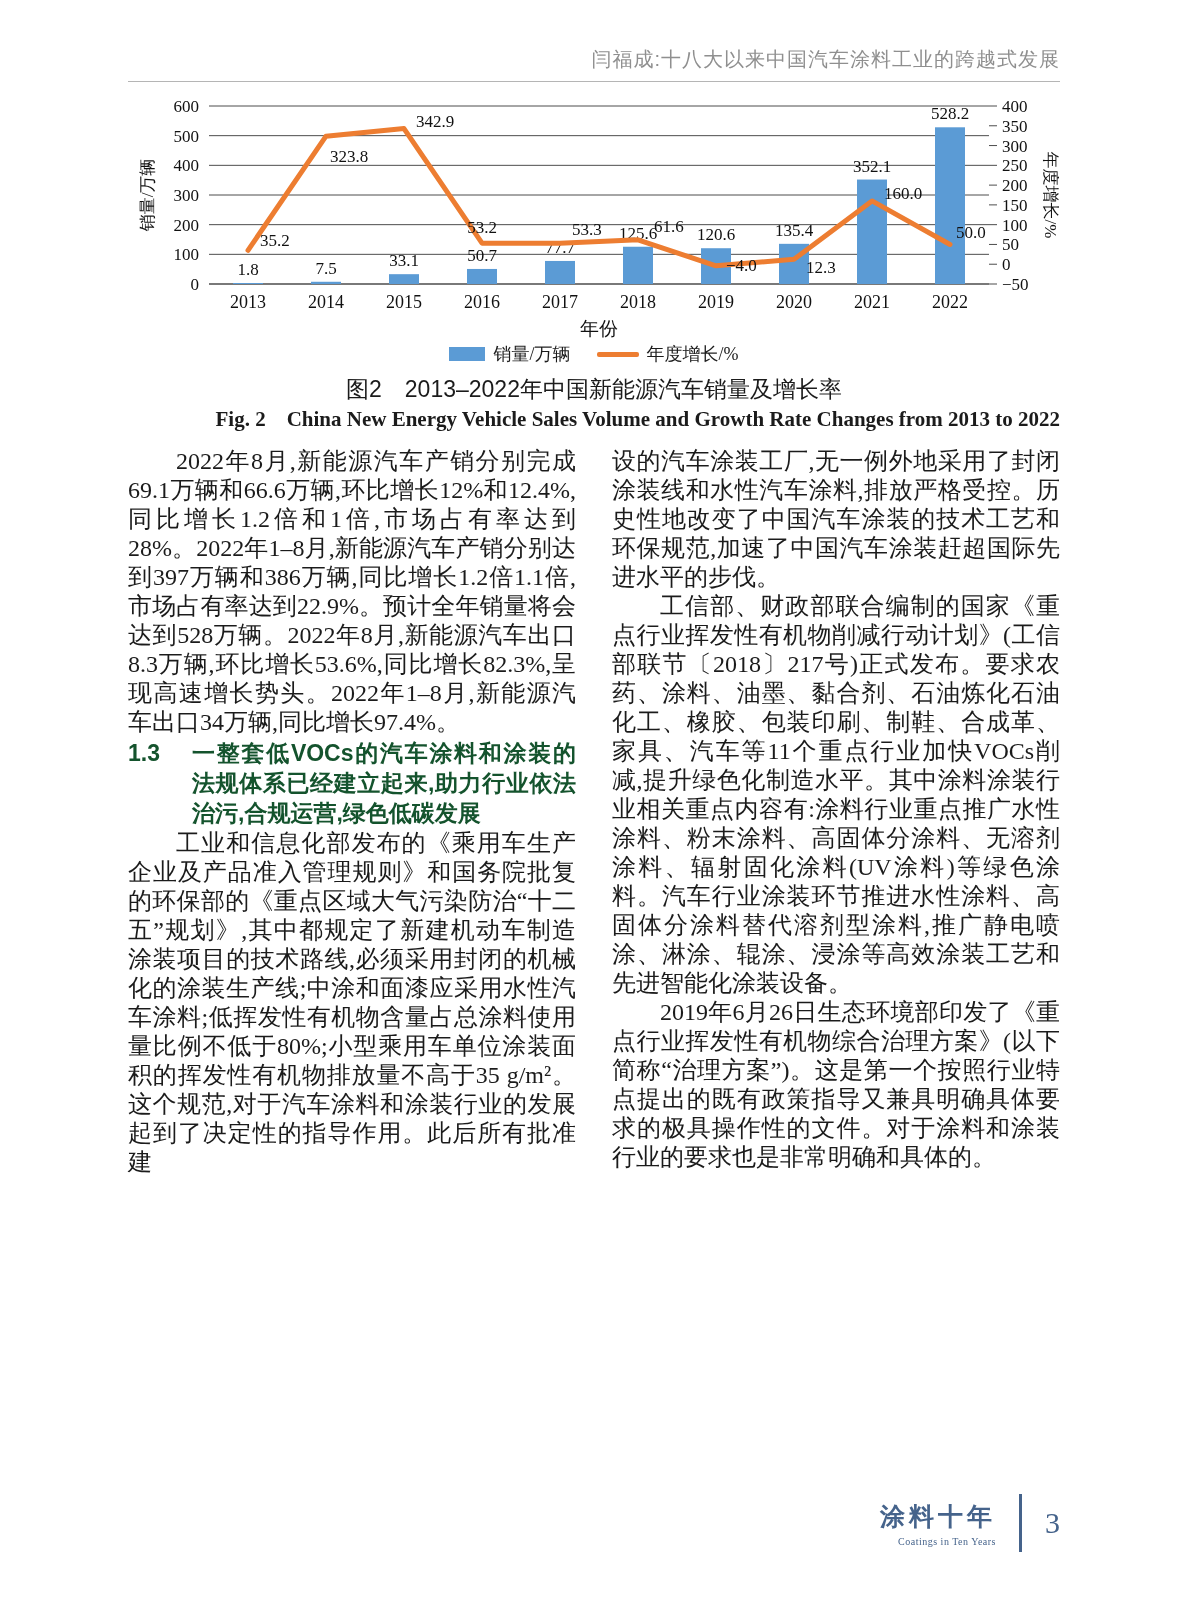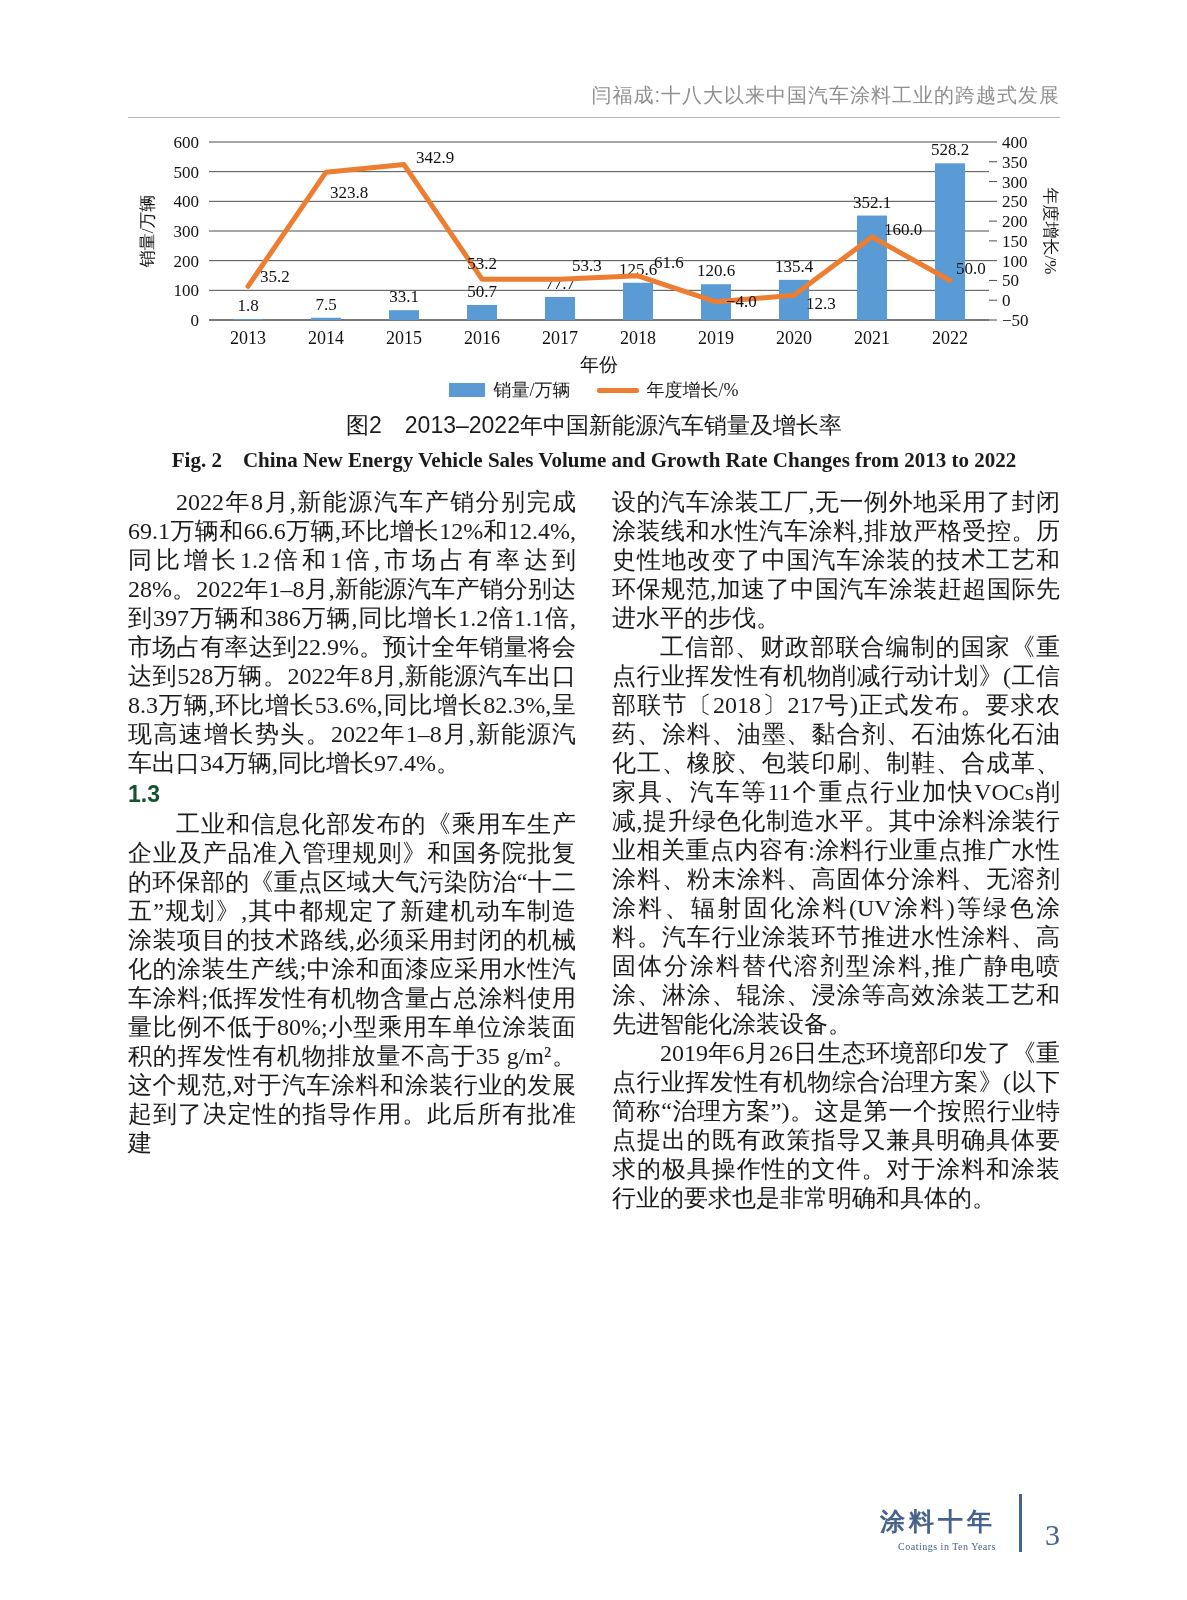--- a/index.html
+++ b/index.html
@@ -4,21 +4,21 @@
 <style>
   html,body { margin:0; padding:0; background:#ffffff; }
   .page {
     position:relative; width:1187px; height:1600px; background:#fff;
     font-family:"Liberation Serif","DejaVu Serif",serif; color:#1b1b1b;
     overflow:hidden; margin:0 auto;
   }
   .content { position:absolute; left:128px; top:0; width:932px; }
 
   .running-head {
-    padding-top:82px; text-align:right;
+    padding-top:46px; text-align:right;
     font-family:"Liberation Sans","DejaVu Sans",sans-serif;
     font-size:20px; color:#8f8f8f; letter-spacing:1px;
   }
   .head-rule { border:none; border-top:1.5px solid #b5b5b5; margin:8px 0 0 0; }
 
   .cols { display:flex; gap:36px; }
   .col { width:448px; }
   .intro-cols { margin-top:18px; }
   .body-cols { margin-top:14px; }
 
@@ -41,25 +41,25 @@
     font-size:18px; margin-top:2px;
   }
   .legend-item { display:flex; align-items:center; gap:8px; }
   .swatch-bar { display:inline-block; width:36px; height:14px; background:#5B9BD5; }
   .swatch-line { display:inline-block; width:42px; height:5px; border-radius:2px; background:#ED7D31; }
 
   .caption-cn {
     margin-top:8px; font-family:"Liberation Sans","DejaVu Sans",sans-serif;
     font-weight:normal; font-size:23px;
   }
-  .caption-en { margin-top:5px; font-weight:bold; font-size:21px; }
+  .caption-en { font-weight:bold; font-size:21px;text-align:right; }
 
   .page-footer {
     position:absolute; right:127px; bottom:48px;
-    display:flex; align-items:flex-end; gap:23px;
+    display:flex; align-items:center; gap:23px;
   }
   .footer-text { text-align:right; color:#45638b; }
   .footer-cn {
     font-family:"Liberation Sans","DejaVu Sans",sans-serif;
     font-weight:bold; font-size:25px; letter-spacing:4px;
   }
   .footer-en { font-size:10px; margin-top:3px; letter-spacing:0.5px; }
   .footer-bar { width:3px; height:58px; background:#45638b; }
   .footer-page { font-size:30px; color:#45638b; }
 </style>
@@ -166,20 +166,21 @@
       </div>
       <div class="caption-cn">图2　2013–2022年中国新能源汽车销量及增长率</div>
       <div class="caption-en">Fig. 2　China New Energy Vehicle Sales Volume and Growth Rate Changes from 2013 to 2022</div>
     </div>
 
     <div class="cols body-cols">
       <div class="col">
         <p class="para">2022年8月,新能源汽车产销分别完成69.1万辆和66.6万辆,环比增长12%和12.4%,同比增长1.2倍和1倍,市场占有率达到28%。2022年1–8月,新能源汽车产销分别达到397万辆和386万辆,同比增长1.2倍1.1倍,市场占有率达到22.9%。预计全年销量将会达到528万辆。2022年8月,新能源汽车出口8.3万辆,环比增长53.6%,同比增长82.3%,呈现高速增长势头。2022年1–8月,新能源汽车出口34万辆,同比增长97.4%。</p>
         <div class="section-head" style="color: #14532d;">
           <span class="section-num">1.3</span>
+          <span class="section-title">一整套低VOCs的汽车涂料和涂装的法规体系已经建立起来,助力行业依法治污,合规运营,绿色低碳发展</span>
         </div>
         <p class="para">工业和信息化部发布的《乘用车生产企业及产品准入管理规则》和国务院批复的环保部的《重点区域大气污染防治“十二五”规划》,其中都规定了新建机动车制造涂装项目的技术路线,必须采用封闭的机械化的涂装生产线;中涂和面漆应采用水性汽车涂料;低挥发性有机物含量占总涂料使用量比例不低于80%;小型乘用车单位涂装面积的挥发性有机物排放量不高于35 g/m²。这个规范,对于汽车涂料和涂装行业的发展起到了决定性的指导作用。此后所有批准建</p>
       </div>
       <div class="col">
         <p class="cont">设的汽车涂装工厂,无一例外地采用了封闭涂装线和水性汽车涂料,排放严格受控。历史性地改变了中国汽车涂装的技术工艺和环保规范,加速了中国汽车涂装赶超国际先进水平的步伐。</p>
         <p class="para">工信部、财政部联合编制的国家《重点行业挥发性有机物削减行动计划》(工信部联节〔2018〕217号)正式发布。要求农药、涂料、油墨、黏合剂、石油炼化石油化工、橡胶、包装印刷、制鞋、合成革、家具、汽车等11个重点行业加快VOCs削减,提升绿色化制造水平。其中涂料涂装行业相关重点内容有:涂料行业重点推广水性涂料、粉末涂料、高固体分涂料、无溶剂涂料、辐射固化涂料(UV涂料)等绿色涂料。汽车行业涂装环节推进水性涂料、高固体分涂料替代溶剂型涂料,推广静电喷涂、淋涂、辊涂、浸涂等高效涂装工艺和先进智能化涂装设备。</p>
         <p class="para">2019年6月26日生态环境部印发了《重点行业挥发性有机物综合治理方案》(以下简称“治理方案”)。这是第一个按照行业特点提出的既有政策指导又兼具明确具体要求的极具操作性的文件。对于涂料和涂装行业的要求也是非常明确和具体的。</p>
 
       </div>
     </div>

